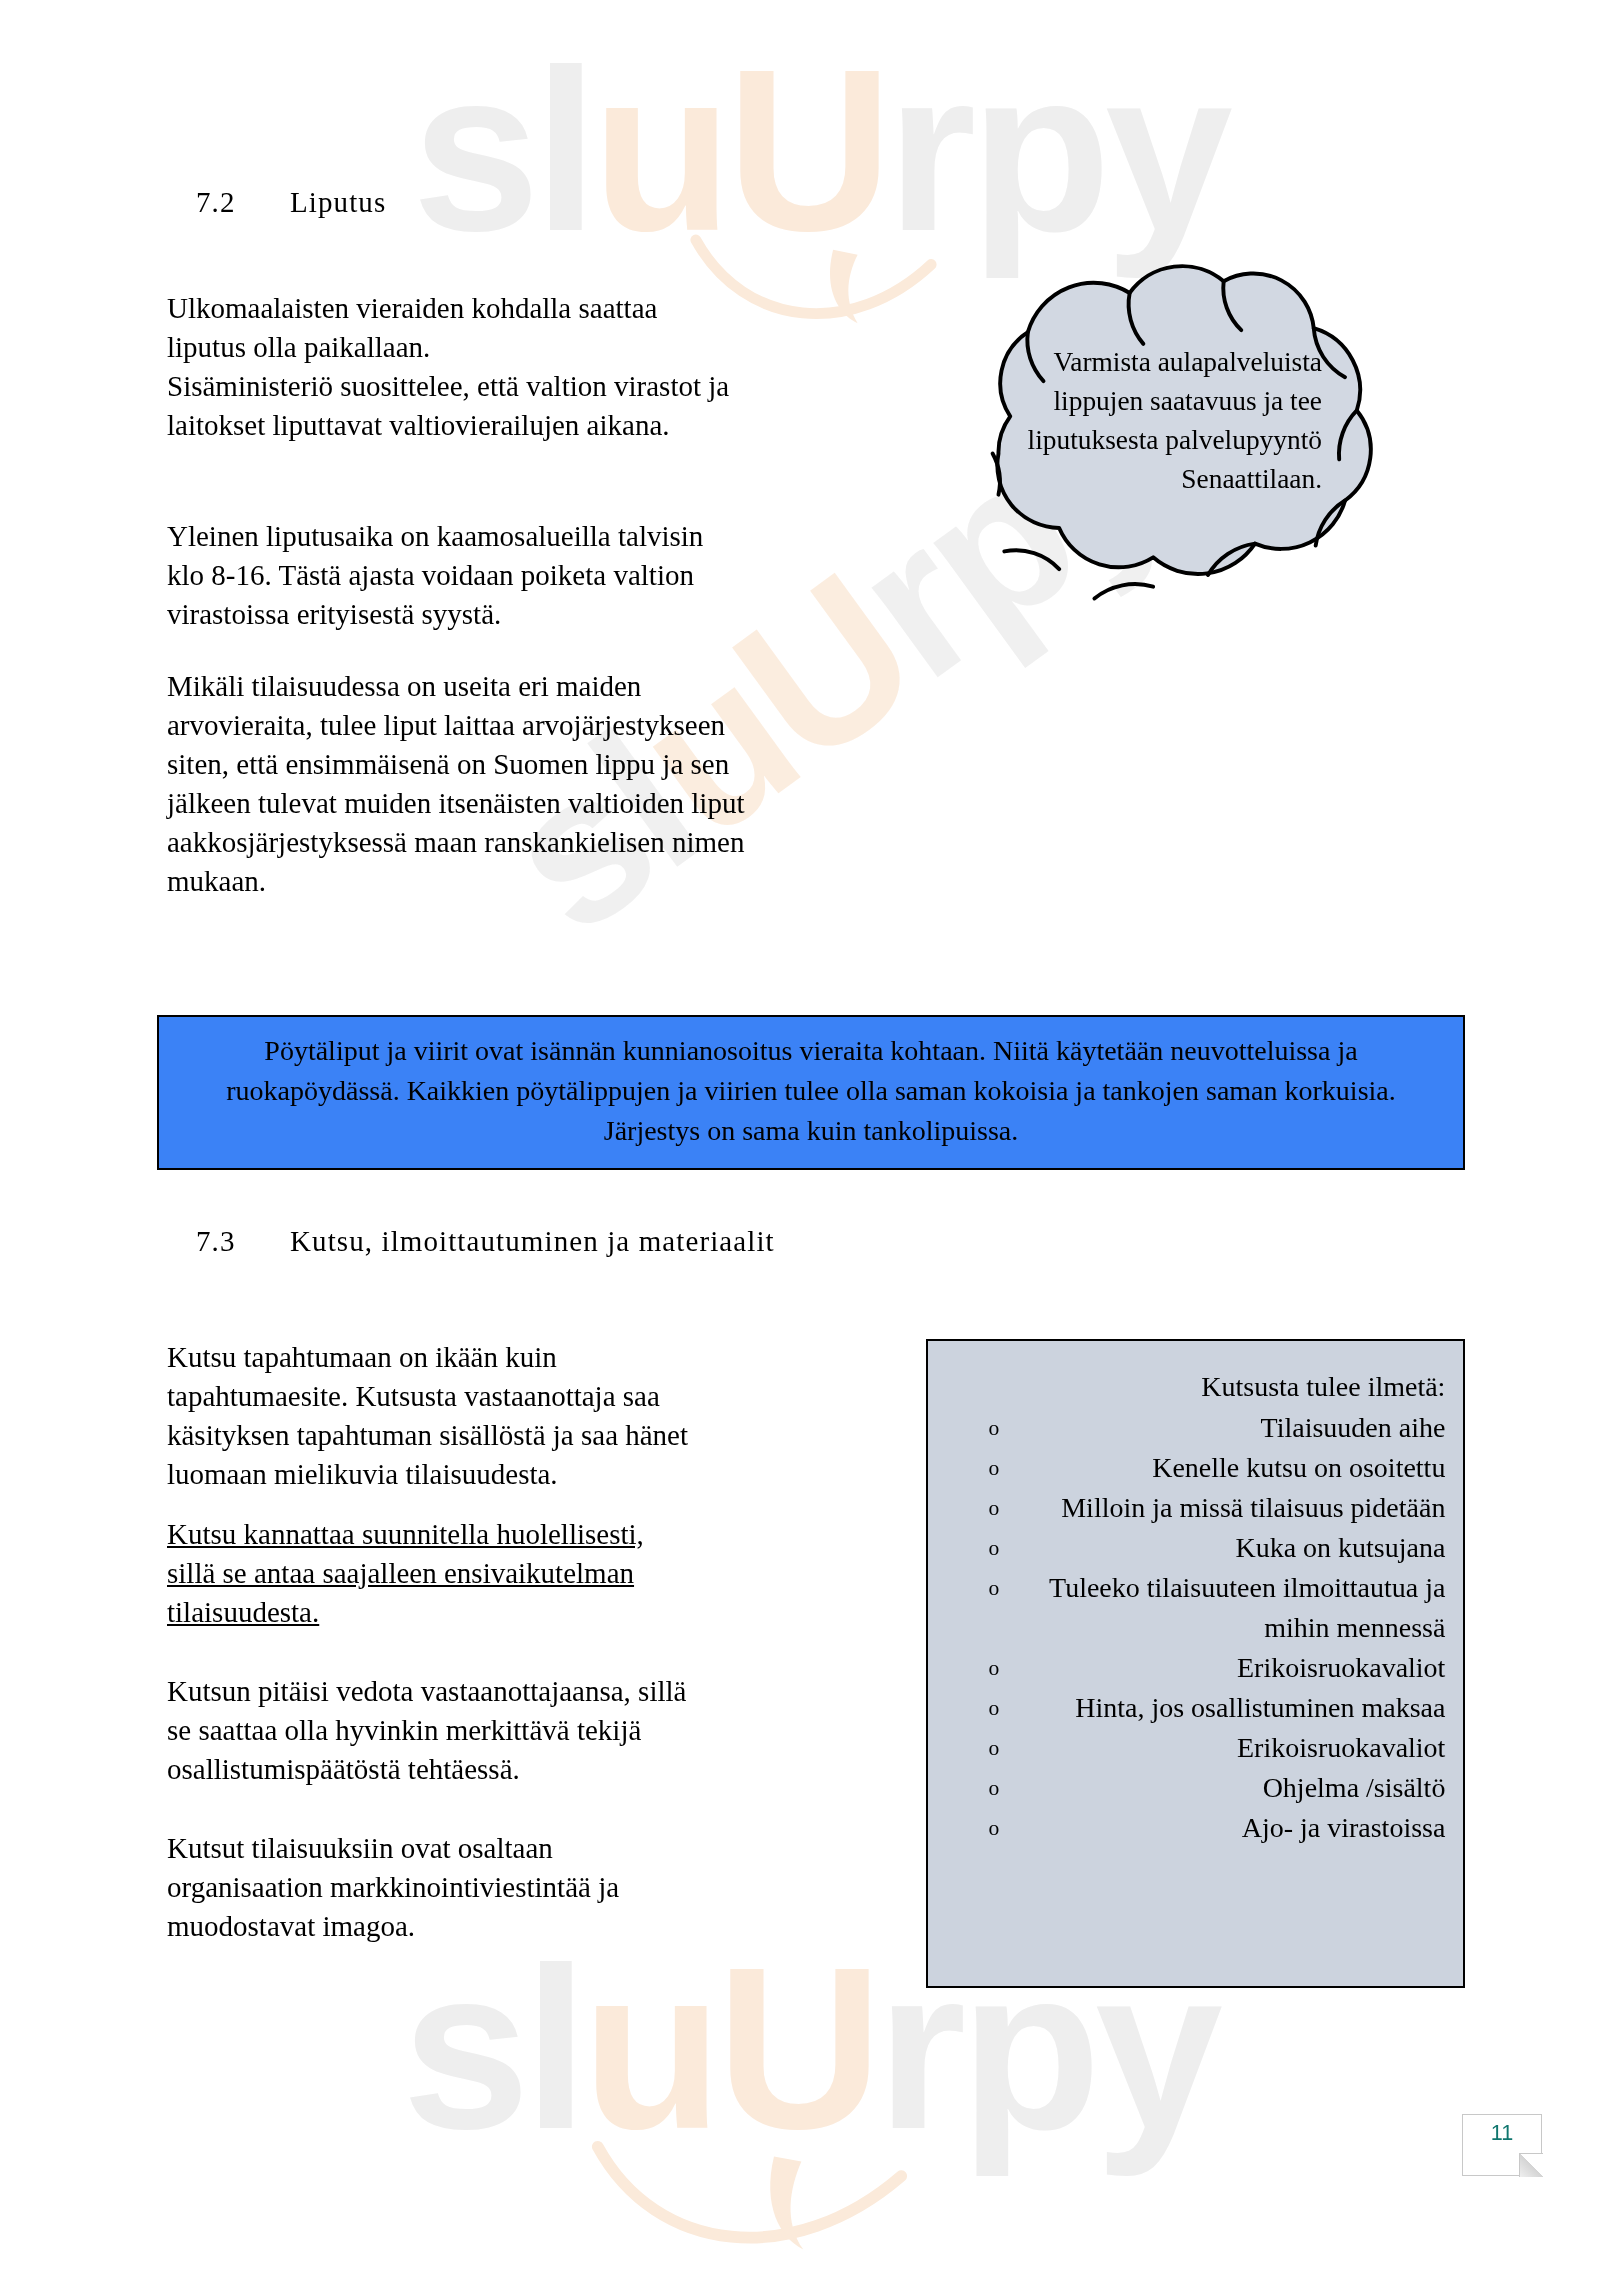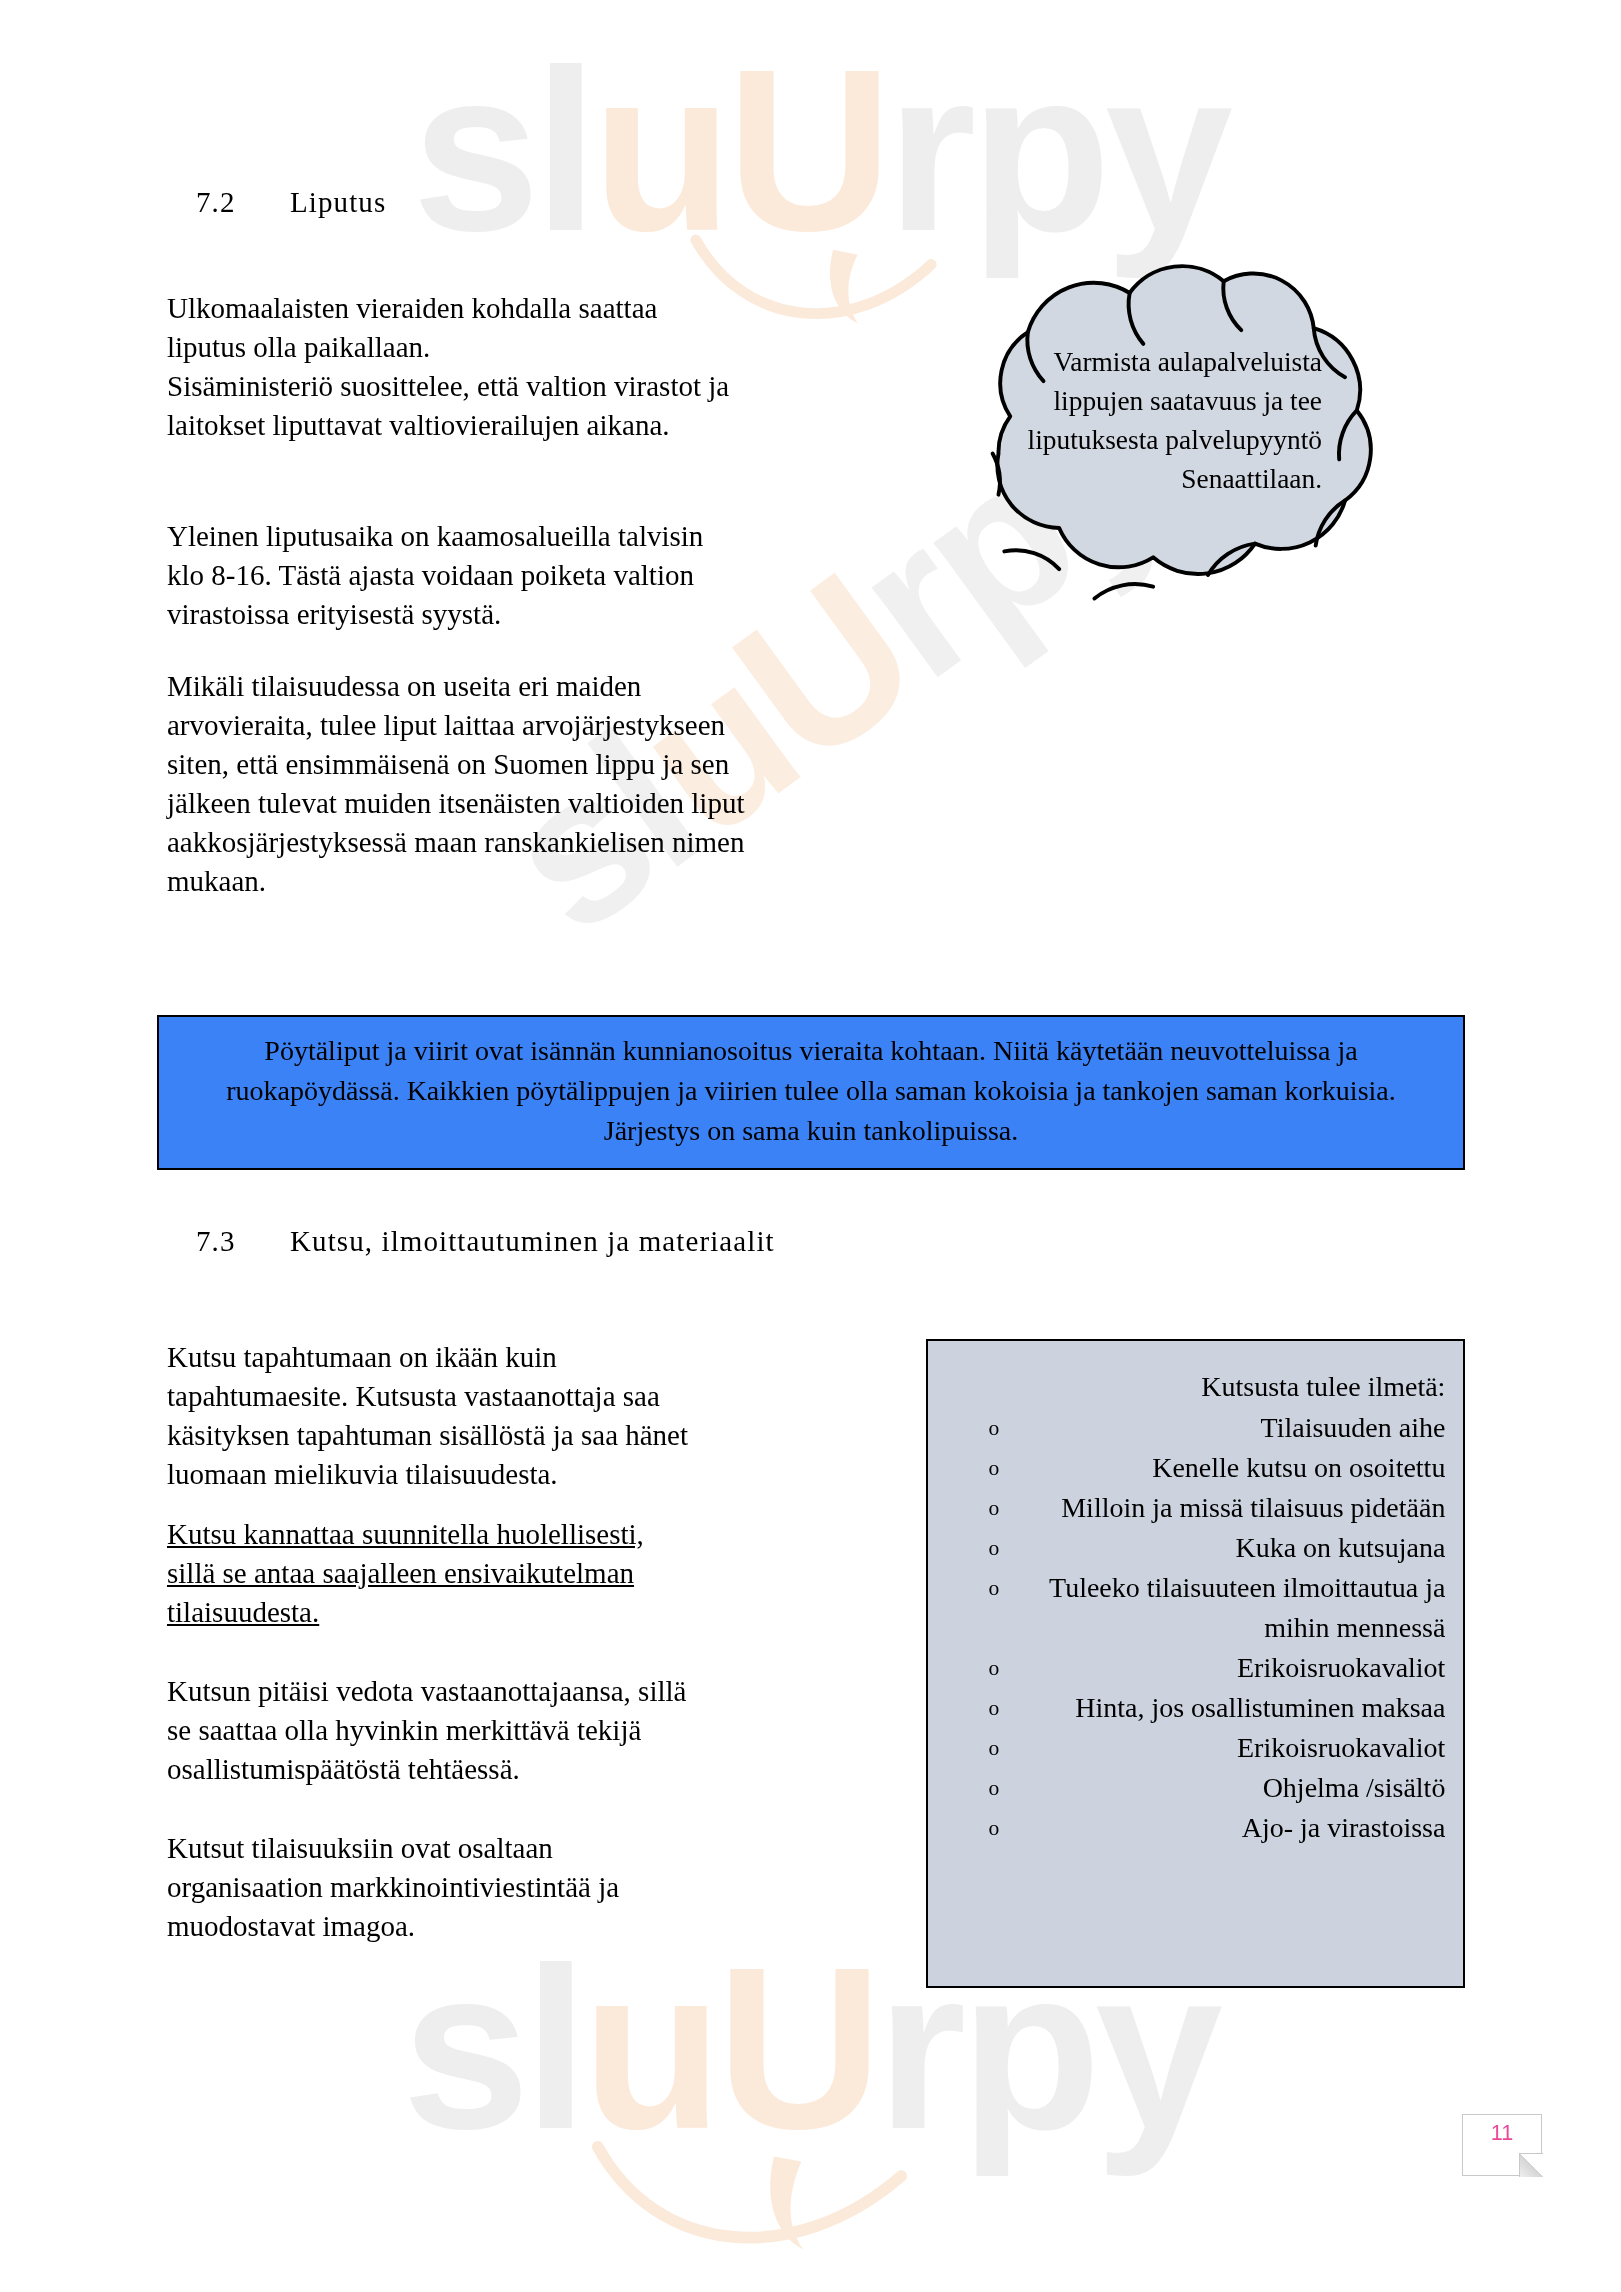--- a/index.html
+++ b/index.html
@@ -152,21 +152,21 @@
     border: 1px solid #c8c8c8;
     background: #ffffff;
   }
   .page-badge .num {
     position: absolute;
     left: 0; right: 0;
     top: 5.9px;
     text-align: center;
     font-size: 21.6px;
     font-family: "Liberation Sans", "DejaVu Sans", sans-serif;
-    color: #ec4899;
+    color: #0f766e;
   }
   .page-badge .fold {
     position: absolute;
     right: -1px;
     bottom: -1px;
     width: 23.5px;
     height: 23.5px;
     background: linear-gradient(225deg, #ffffff 0%, #ffffff 48%, #d4d4d4 50%, #efefef 100%);
     border-left: 1px solid #c8c8c8;
     border-top: 1px solid #c8c8c8;

